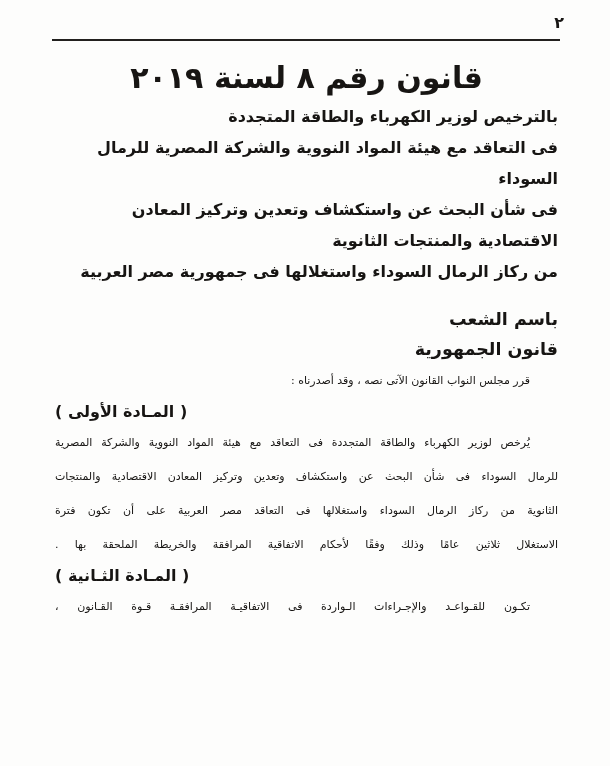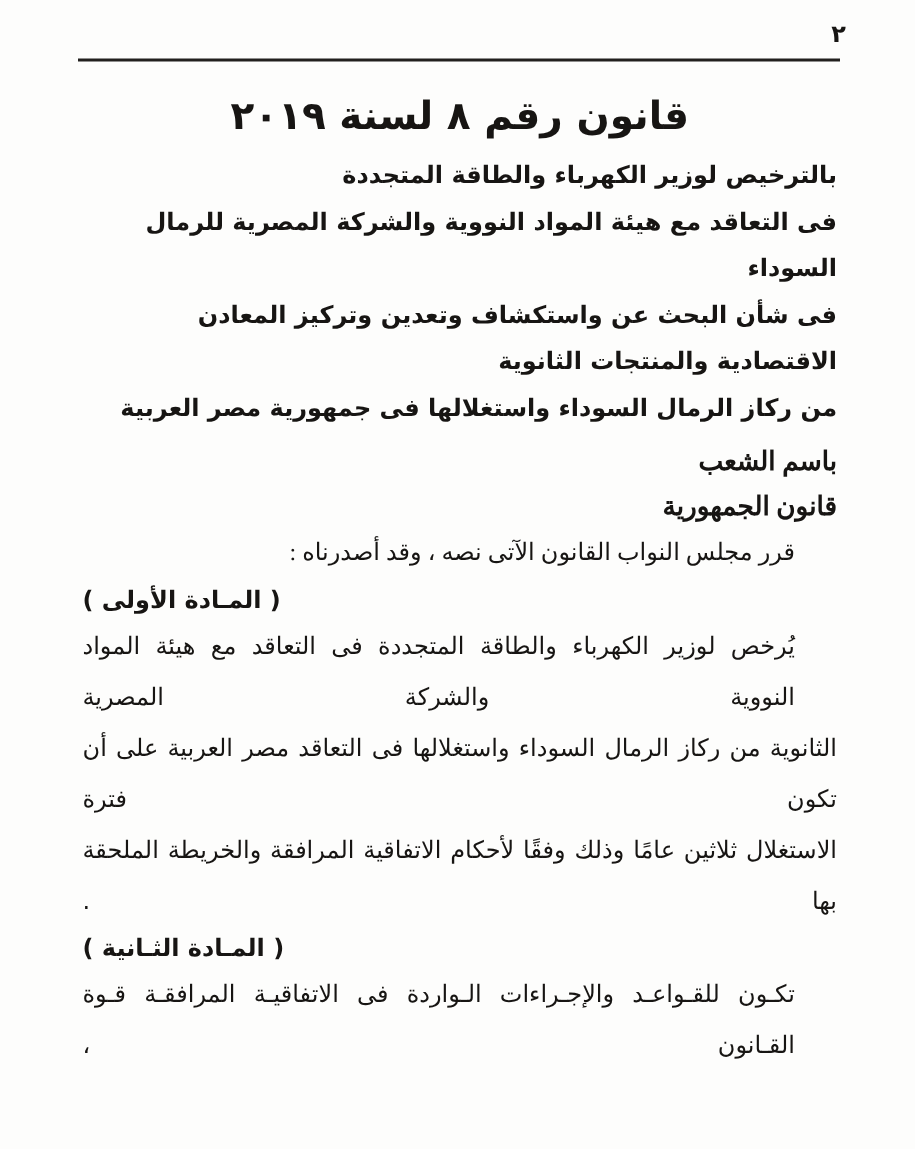--- a/index.html
+++ b/index.html
@@ -24,29 +24,29 @@
   .header-rule {
     border:none; border-top:2.5px solid #22201e;
     margin:7px 50px 0 52px;
   }
 
   
   .content { padding:0 52px 0 55px; }
 
   .law-title {
     text-align:center; font-weight:bold;
-    font-size:26px; line-height:34px; margin-top:20px;
+    font-size:30px; line-height:34px; margin-top:20px;
   }
   .sub { text-align:right; font-weight:bold; font-size:16px; line-height:31px; }
   .subs { margin-top:6px; }
 
   .bold-right { text-align:right; font-weight:bold; font-size:17.5px; line-height:30px; }
-  .sections { margin-top:5px;font-family:Liberation Serif, serif; }
+  .sections { margin-top:17px; }
 
-  .bodyline { font-size:16px; line-height:34px; }
+  .bodyline { font-size:11px; line-height:34px; }
   .just { text-align:justify; text-align-last:justify; }
   .right { text-align:right; }
   .ind { padding-right:28px; }
 
   .art-head { text-align:left; font-weight:bold; font-size:16px; line-height:28px; }
 </style>
 </head>
 <body>
 
 <div class="page">
@@ -69,20 +69,21 @@
 
     <div class="sections">
       <div class="bold-right">باسم الشعب</div>
       <div class="bold-right">قانون الجمهورية</div>
       <div class="bodyline right ind">قرر مجلس النواب القانون الآتى نصه ، وقد أصدرناه :</div>
     </div>
 
     <div>
       <div class="art-head">( المـادة الأولى )</div>
       <div class="bodyline just ind">يُرخص لوزير الكهرباء والطاقة المتجددة فى التعاقد مع هيئة المواد النووية والشركة المصرية</div>
+      <div class="bodyline just">للرمال السوداء فى شأن البحث عن واستكشاف وتعدين وتركيز المعادن الاقتصادية والمنتجات</div>
       <div class="bodyline just">الثانوية من ركاز الرمال السوداء واستغلالها فى التعاقد مصر العربية على أن تكون فترة</div>
       <div class="bodyline just">الاستغلال ثلاثين عامًا وذلك وفقًا لأحكام الاتفاقية المرافقة والخريطة الملحقة بها .</div>
     </div>
 
     <div>
       <div class="art-head">( المـادة الثـانية )</div>
       <div class="bodyline just ind">تكـون للقـواعـد والإجـراءات الـواردة فى الاتفاقيـة المرافقـة قـوة القـانون ،</div>
 
     </div>
 

